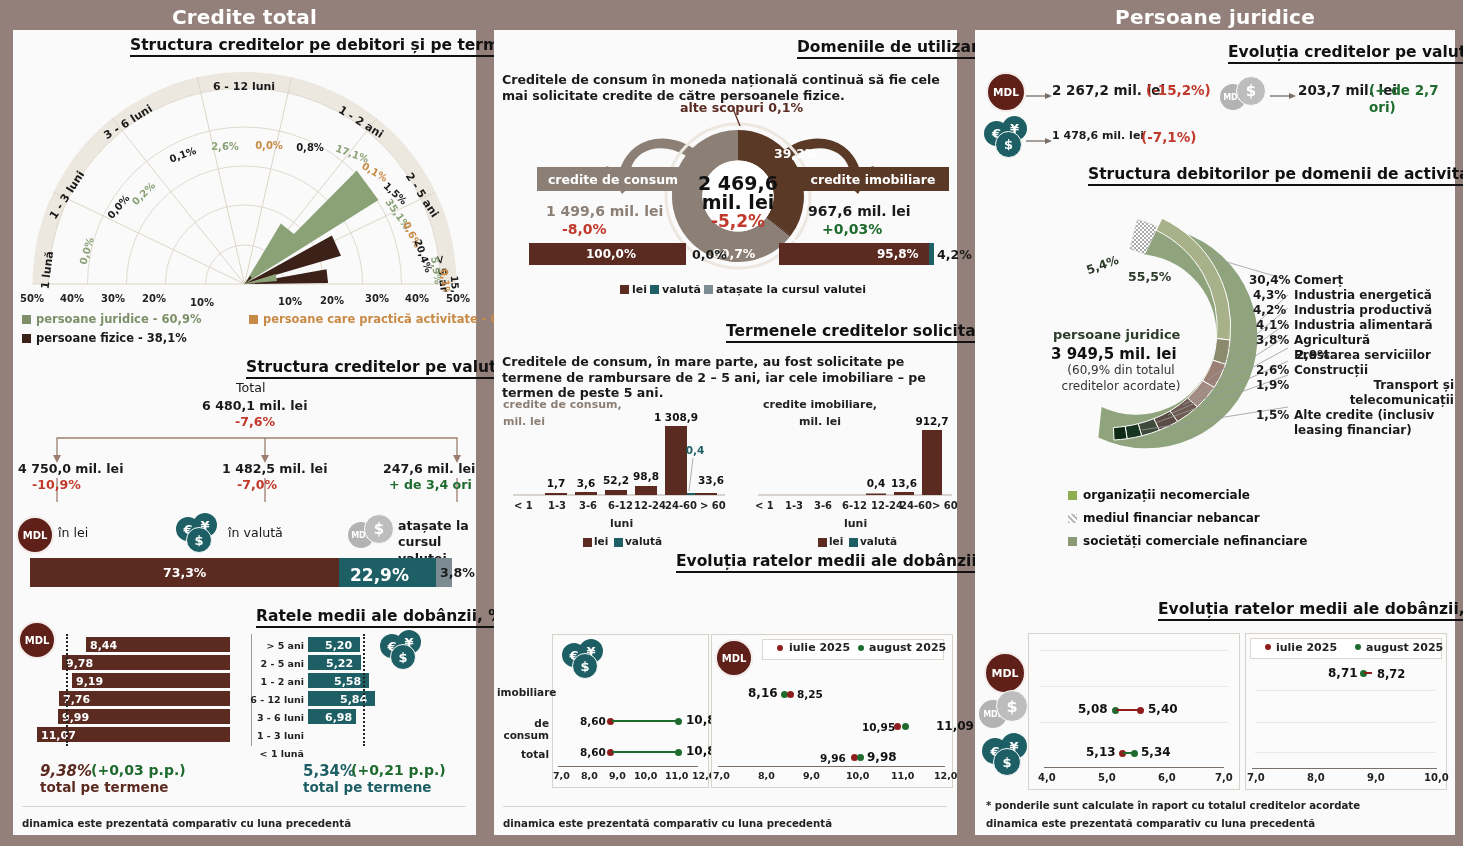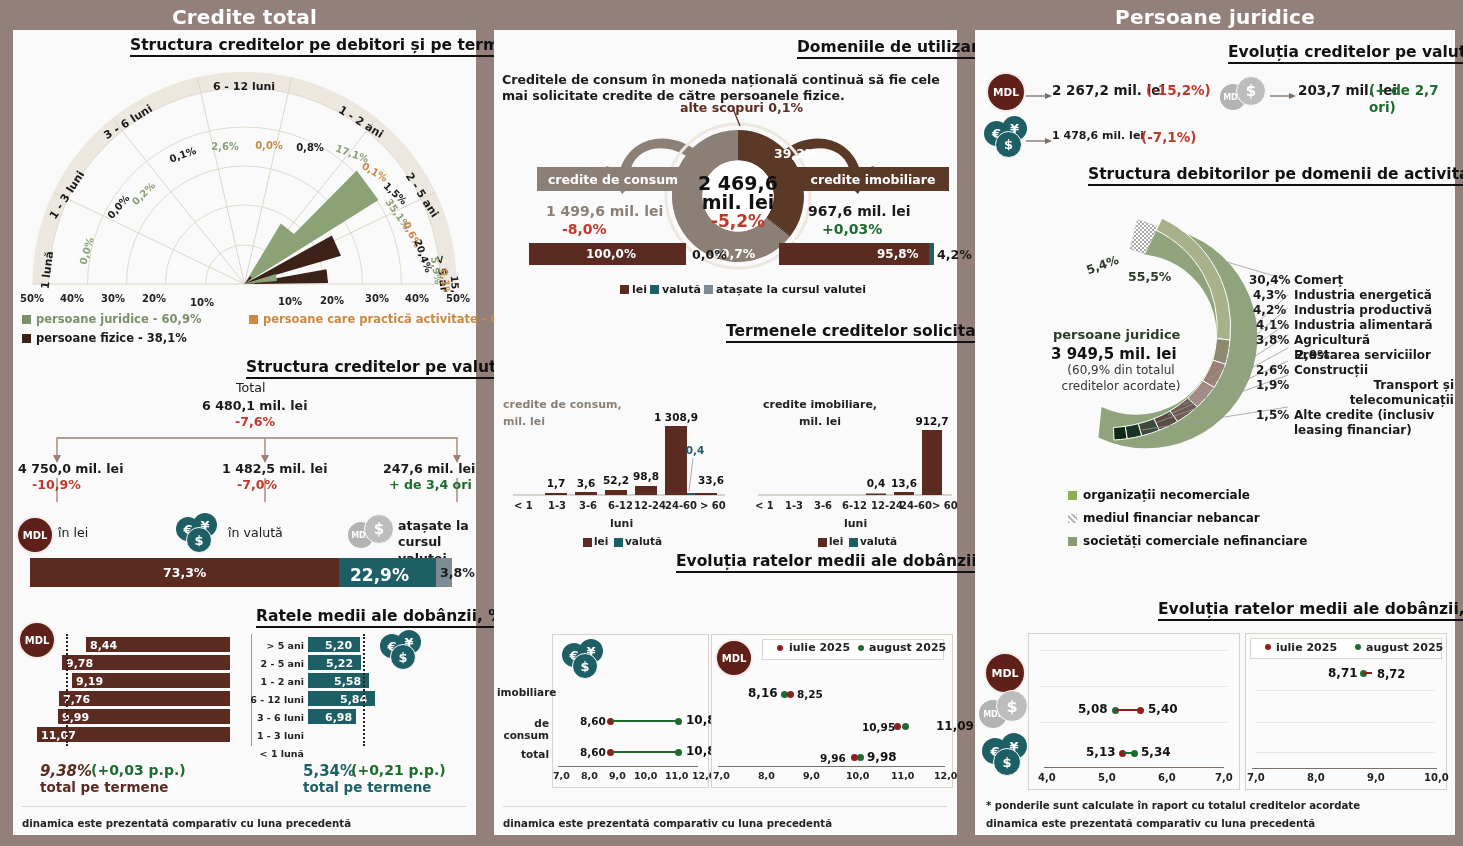--- a/index.html
+++ b/index.html
@@ -320,20 +320,21 @@
   <div class="txt" style="left:937px;top:247px;">4,2%</div>
 
   <div class="legend-sq" style="left:620px;top:285px;background:#5b2b22;"></div>
   <div class="legend-txt" style="left:632px;top:283px;font-size:11px;">lei</div>
   <div class="legend-sq" style="left:650px;top:285px;background:#1d5f64;"></div>
   <div class="legend-txt" style="left:662px;top:283px;font-size:11px;">valută</div>
   <div class="legend-sq" style="left:704px;top:285px;background:#7d8c93;"></div>
   <div class="legend-txt" style="left:716px;top:283px;font-size:11px;">atașate la cursul valutei</div>
 
   <div class="sect-title" style="left:726px;top:322px;">Termenele creditelor solicitate</div>
+  <div class="txt" style="left:502px;top:354px;width:450px;">Creditele de consum, în mare parte, au fost solicitate pe termene de rambursare de  2 – 5 ani, iar cele imobiliare – pe termen de peste 5 ani.</div>
 
   <div class="small grey" style="left:503px;top:397px;font-weight:bold;font-size:11px;line-height:1.5;width:120px;">credite de consum,<br>mil. lei</div>
   <div class="small" style="left:760px;top:397px;font-weight:bold;font-size:11px;line-height:1.5;text-align:center;width:120px;color:#222;">credite imobiliare,<br>mil. lei</div>
 
   <svg style="position:absolute;left:505px;top:412px;" width="228" height="90">
     <line x1="8" y1="83" x2="220" y2="83" stroke="#b5aca4" stroke-width="1"></line>
     <rect x="40" y="81" width="22" height="2" fill="#5b2b22"></rect>
     <rect x="70" y="80" width="22" height="3" fill="#5b2b22"></rect>
     <rect x="100" y="78" width="22" height="5" fill="#5b2b22"></rect>
     <rect x="130" y="74" width="22" height="9" fill="#5b2b22"></rect>

